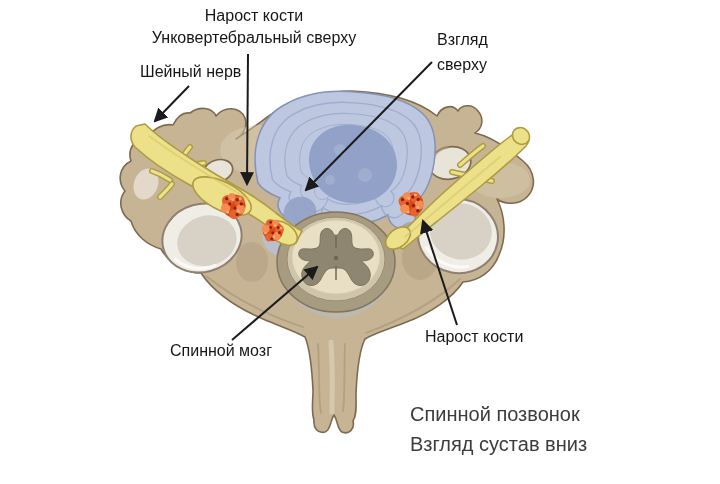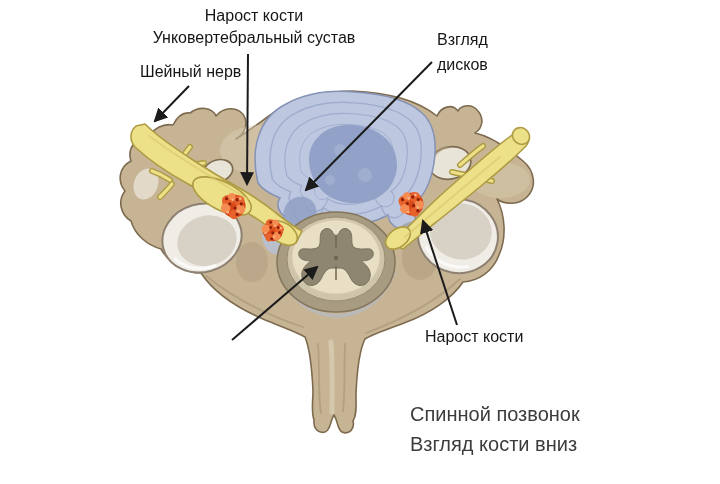--- a/index.html
+++ b/index.html
@@ -153,31 +153,32 @@
 
     <path class="arrow" d="M 248,54 L 247,184" marker-end="url(#ah)"></path>
     <path class="arrow" d="M 189,86 L 155,121" marker-end="url(#ah)"></path>
     <path class="arrow" d="M 432,62 L 306,190" marker-end="url(#ah)"></path>
     <path class="arrow" d="M 232,340 L 317,267" marker-end="url(#ah)"></path>
     <path class="arrow" d="M 457,325 L 423,221" marker-end="url(#ah)"></path>
   </svg>
 
   <div class="label center" style="left:118px;top:5px;width:272px">
     <span class="ln">Нарост кости</span>
-    <span class="ln">Унковертебральный сустав</span>
+    <span class="ln">Унковертебральный сверху</span>
   </div>
 
   <div class="label" style="left:140px;top:61px">Шейный нерв</div>
 
   <div class="label wide" style="left:437px;top:27px">
     <span class="ln">Взгляд</span>
-    <span class="ln">дисков</span>
+    <span class="ln">сверху</span>
   </div>
 
+  <div class="label" style="left:170px;top:340px">Спинной мозг</div>
 
   <div class="label" style="left:425px;top:326px">Нарост кости</div>
 
   <div class="caption" style="left:410px;top:399px">
     <span class="ln">Спинной позвонок</span>
-    <span class="ln">Взгляд кости вниз</span>
+    <span class="ln">Взгляд сустав вниз</span>
   </div>
 
 </div>
 
 </body></html>

